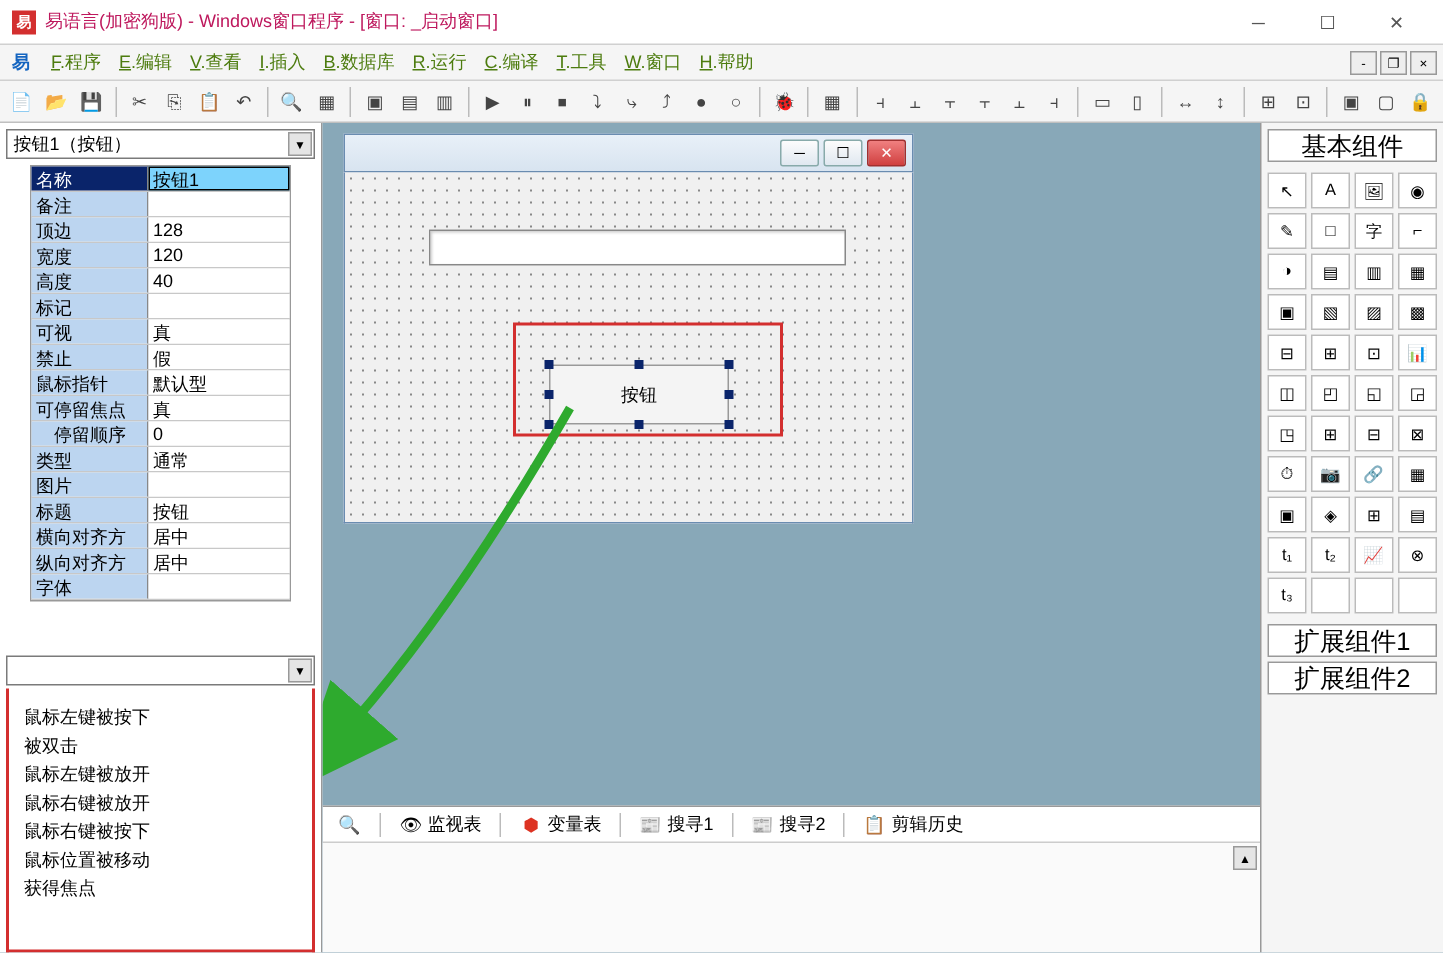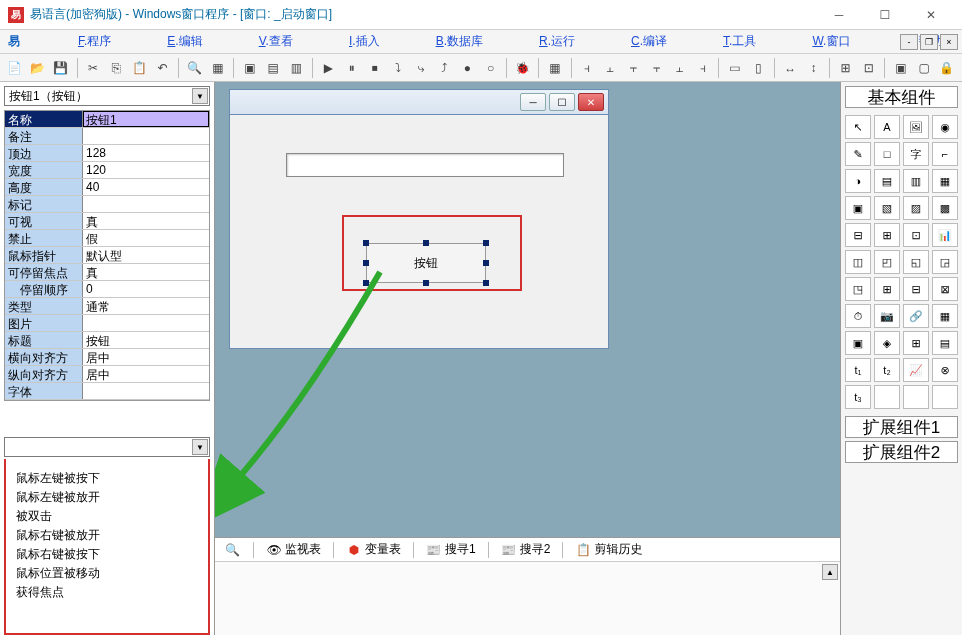--- a/index.html
+++ b/index.html
@@ -1,50 +1,50 @@
 <!DOCTYPE html>
 <html><head>
 <meta charset="utf-8">
 <style>
 * { margin: 0; padding: 0; box-sizing: border-box; font-family: "Microsoft YaHei", SimSun, sans-serif; font-size: 12px; }
 body { background: #f0f0f0; width: 962px; height: 635px; overflow: hidden; position: relative; }
 
 
 .titlebar { height: 30px; background: #fff; display: flex; align-items: center; padding: 0 8px; border-bottom: 1px solid #d0d0d0; }
 .titlebar .app-icon { width: 16px; height: 16px; background: #d32f2f; margin-right: 6px; display: flex; align-items: center; justify-content: center; color: #fff; font-size: 10px; font-weight: bold; }
-.titlebar .title { flex: 1; color: #0369a1; }
+.titlebar .title { flex: 1; color: #be185d; }
 .titlebar .winbtns { display: flex; gap: 0; }
 .titlebar .winbtn { width: 46px; height: 28px; display: flex; align-items: center; justify-content: center; cursor: pointer; color: #555; }
 
 
 .menubar { height: 24px; background: #f5f5f5; display: flex; align-items: center; padding: 0 4px; border-bottom: 1px solid #d0d0d0; position: relative; }
 .menubar .logo { width: 20px; height: 18px; margin-right: 4px; display:flex; align-items:center; justify-content:center; color:#1565c0; font-weight:bold; }
-.menubar .mitem { padding: 3px 6px; cursor: pointer; color: #1d4ed8; margin-left: 44px; }
+.menubar .mitem { padding: 3px 6px; cursor: pointer; color: #4d7c0f; }
 .menubar .mitem .ul { text-decoration: underline; }
 .menubar .mdi-btns { position: absolute; right: 4px; display: flex; gap: 2px; }
 .menubar .mdi-btn { width: 18px; height: 16px; border: 1px solid #999; background: #eee; display:flex;align-items:center;justify-content:center; font-size:9px; cursor:pointer; }
 
 
 .toolbar { height: 28px; background: #f5f5f5; display: flex; align-items: center; padding: 2px 4px; border-bottom: 1px solid #c0c0c0; gap: 2px; }
 .toolbar .tbtn { width: 22px; height: 22px; display: flex; align-items: center; justify-content: center; cursor: pointer; color: #444; border: 1px solid transparent; }
 .toolbar .sep { width: 1px; height: 20px; background: #bbb; margin: 0 3px; }
 
 
 .main { display: flex; height: calc(635px - 30px - 24px - 28px); }
 
 
 .left-panel { width: 215px; background: #fff; border-right: 1px solid #999; display: flex; flex-direction: column; position: relative; }
 .prop-combo { margin: 4px; height: 20px; border: 1px solid #7a7a7a; display: flex; align-items: center; padding: 0 4px; background: #fff; position: relative; }
 .prop-combo .dd { position: absolute; right: 1px; width: 16px; height: 16px; background: #e5e5e5; border: 1px solid #999; display:flex;align-items:center;justify-content:center; font-size:8px; }
-.prop-grid { flex: 0 0 auto; border: 1px solid #999; margin: 0 4px; background: #fff; }
+.prop-grid { flex: 0 0 auto; border: 1px solid #999; margin: 0 20px; background: #fff; }
 .prop-row { display: flex; height: 17px; border-bottom: 1px solid #c8c8c8; }
 .prop-name { width: 78px; background: #bcd5f0; border-right: 1px solid #888; padding: 1px 3px; color: #000; font-size: 12px; overflow: hidden; }
 .prop-name.selected { background: #0a246a; color: #fff; }
 .prop-val { flex: 1; padding: 1px 3px; background: #fff; font-size: 12px; overflow: hidden; }
-.prop-val.selected { background: #c4b5fd; border: 1px solid #000; padding: 0 2px; }
+.prop-val.selected { background: #7dd3fc; border: 1px solid #000; padding: 0 2px; }
 .event-dd-wrap { margin: 12px 4px 2px 4px; height: 20px; border: 1px solid #7a7a7a; background: #fff; position: relative; display:flex; align-items:center; }
 .event-dd-wrap .dd { position: absolute; right: 1px; width: 16px; height: 16px; background: #e5e5e5; border: 1px solid #999; display:flex;align-items:center;justify-content:center; font-size:8px; }
 .event-list { margin: 0 4px; border-left: 2px solid #d32f2f; border-right: 2px solid #d32f2f; border-bottom: 2px solid #d32f2f; background: #fff; flex: 1; padding: 4px 2px; overflow: hidden; }
 .event-item { padding: 1px 8px; font-size: 12px; color: #000; cursor: pointer; }
 .event-item.sel { border: 2px solid #1a3d7a; padding: 0px 6px; background: #fff; }
 
 
 .center { flex: 1; background: #88a8b8; position: relative; overflow: hidden; }
 .form-designer { position: absolute; left: 14px; top: 7px; width: 380px; height: 260px; background: #fff; }
 .form-titlebar { height: 26px; background: linear-gradient(#e8f0f8,#d8e4f0); border: 1px solid #6a8cb0; display: flex; align-items: center; justify-content: flex-end; padding: 0 4px; gap: 3px; }
@@ -237,22 +237,22 @@
         </div>
       </div>
     <div style="flex:0 0 24px"></div>
     <div class="event-dd-wrap">
       <div class="dd">▼</div>
     </div>
     <div class="event-list">
       <div style="height:6px"></div>
       <div id="event-items">
           <div class="event-item">鼠标左键被按下</div>
+          <div class="event-item">被双击</div>
           <div class="event-item">鼠标左键被放开</div>
-          <div class="event-item">被双击</div>
           <div class="event-item">鼠标右键被放开</div>
           <div class="event-item">鼠标右键被按下</div>
           <div class="event-item">鼠标位置被移动</div>
           <div class="event-item">获得焦点</div>
         </div>
     </div>
   </div>
 
   <div class="center">
     <div class="form-designer">

